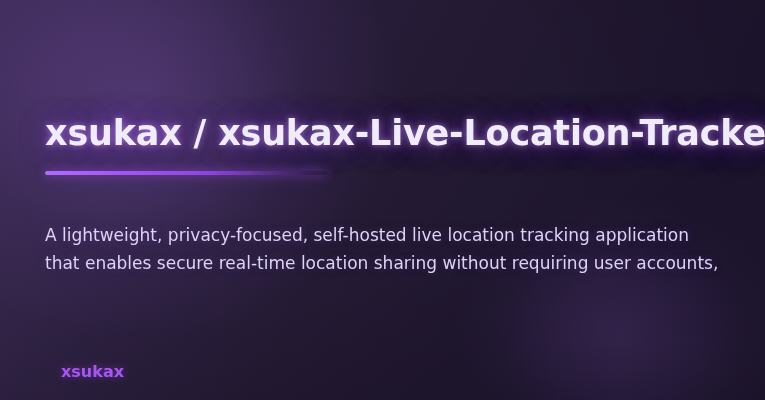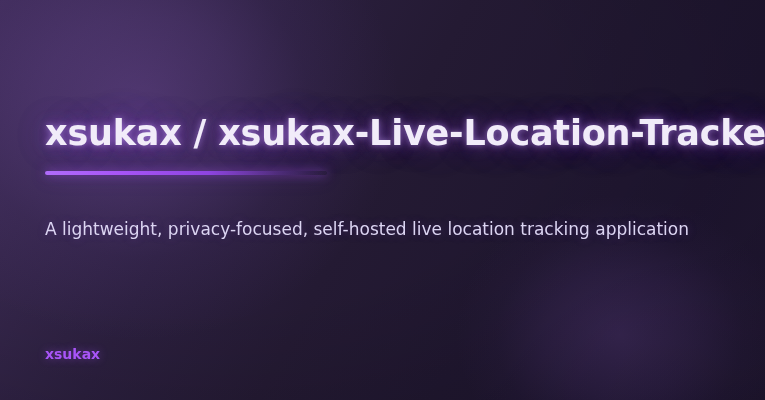--- a/index.html
+++ b/index.html
@@ -104,38 +104,38 @@
                  #8e44e0 58%,
                  rgba(120,60,190,0.45) 82%,
                  rgba(110,55,175,0.00) 100%);
     box-shadow: 0 0 10px rgba(168,85,247,0.55),
                 0 0 20px rgba(150,70,230,0.28);
   }
 
   .description {
     position: absolute;
     left: 45px;
-    top: 215px;
+    top: 221px;
     width: 655px;
     margin: 0;
     font-size: 17px;
     line-height: 28px;
     font-weight: normal;
     color: #dcd5f2;
     text-shadow: 0 0 8px rgba(120,70,190,0.35);
   }
 
   .description .line { display: block; white-space: nowrap; }
 
   .footer-handle {
     position: absolute;
     left: 45px;
     top: 346px;
-    margin: 0;
-    font-size: 14px;
+    margin: 16px;
+    font-size: 16px;
     font-weight: bold;
     color: #a855f7;
     text-shadow: 0 0 8px rgba(168,85,247,0.45);
   }
 </style>
 </head>
 <body>
 
 <div id="card">
 
@@ -144,18 +144,19 @@
   <div class="vignette"></div>
 
   <div class="content">
 
     <h1 class="title">xsukax / xsukax-Live-Location-Tracker</h1>
 
     <div class="divider"></div>
 
     <p class="description">
       <span class="line">A lightweight, privacy-focused, self-hosted live location tracking application</span>
+      <span class="line">that enables secure real-time location sharing without requiring user accounts,</span>
     </p>
 
     <p class="footer-handle">xsukax</p>
 
   </div>
 </div>
 
 </body></html>

